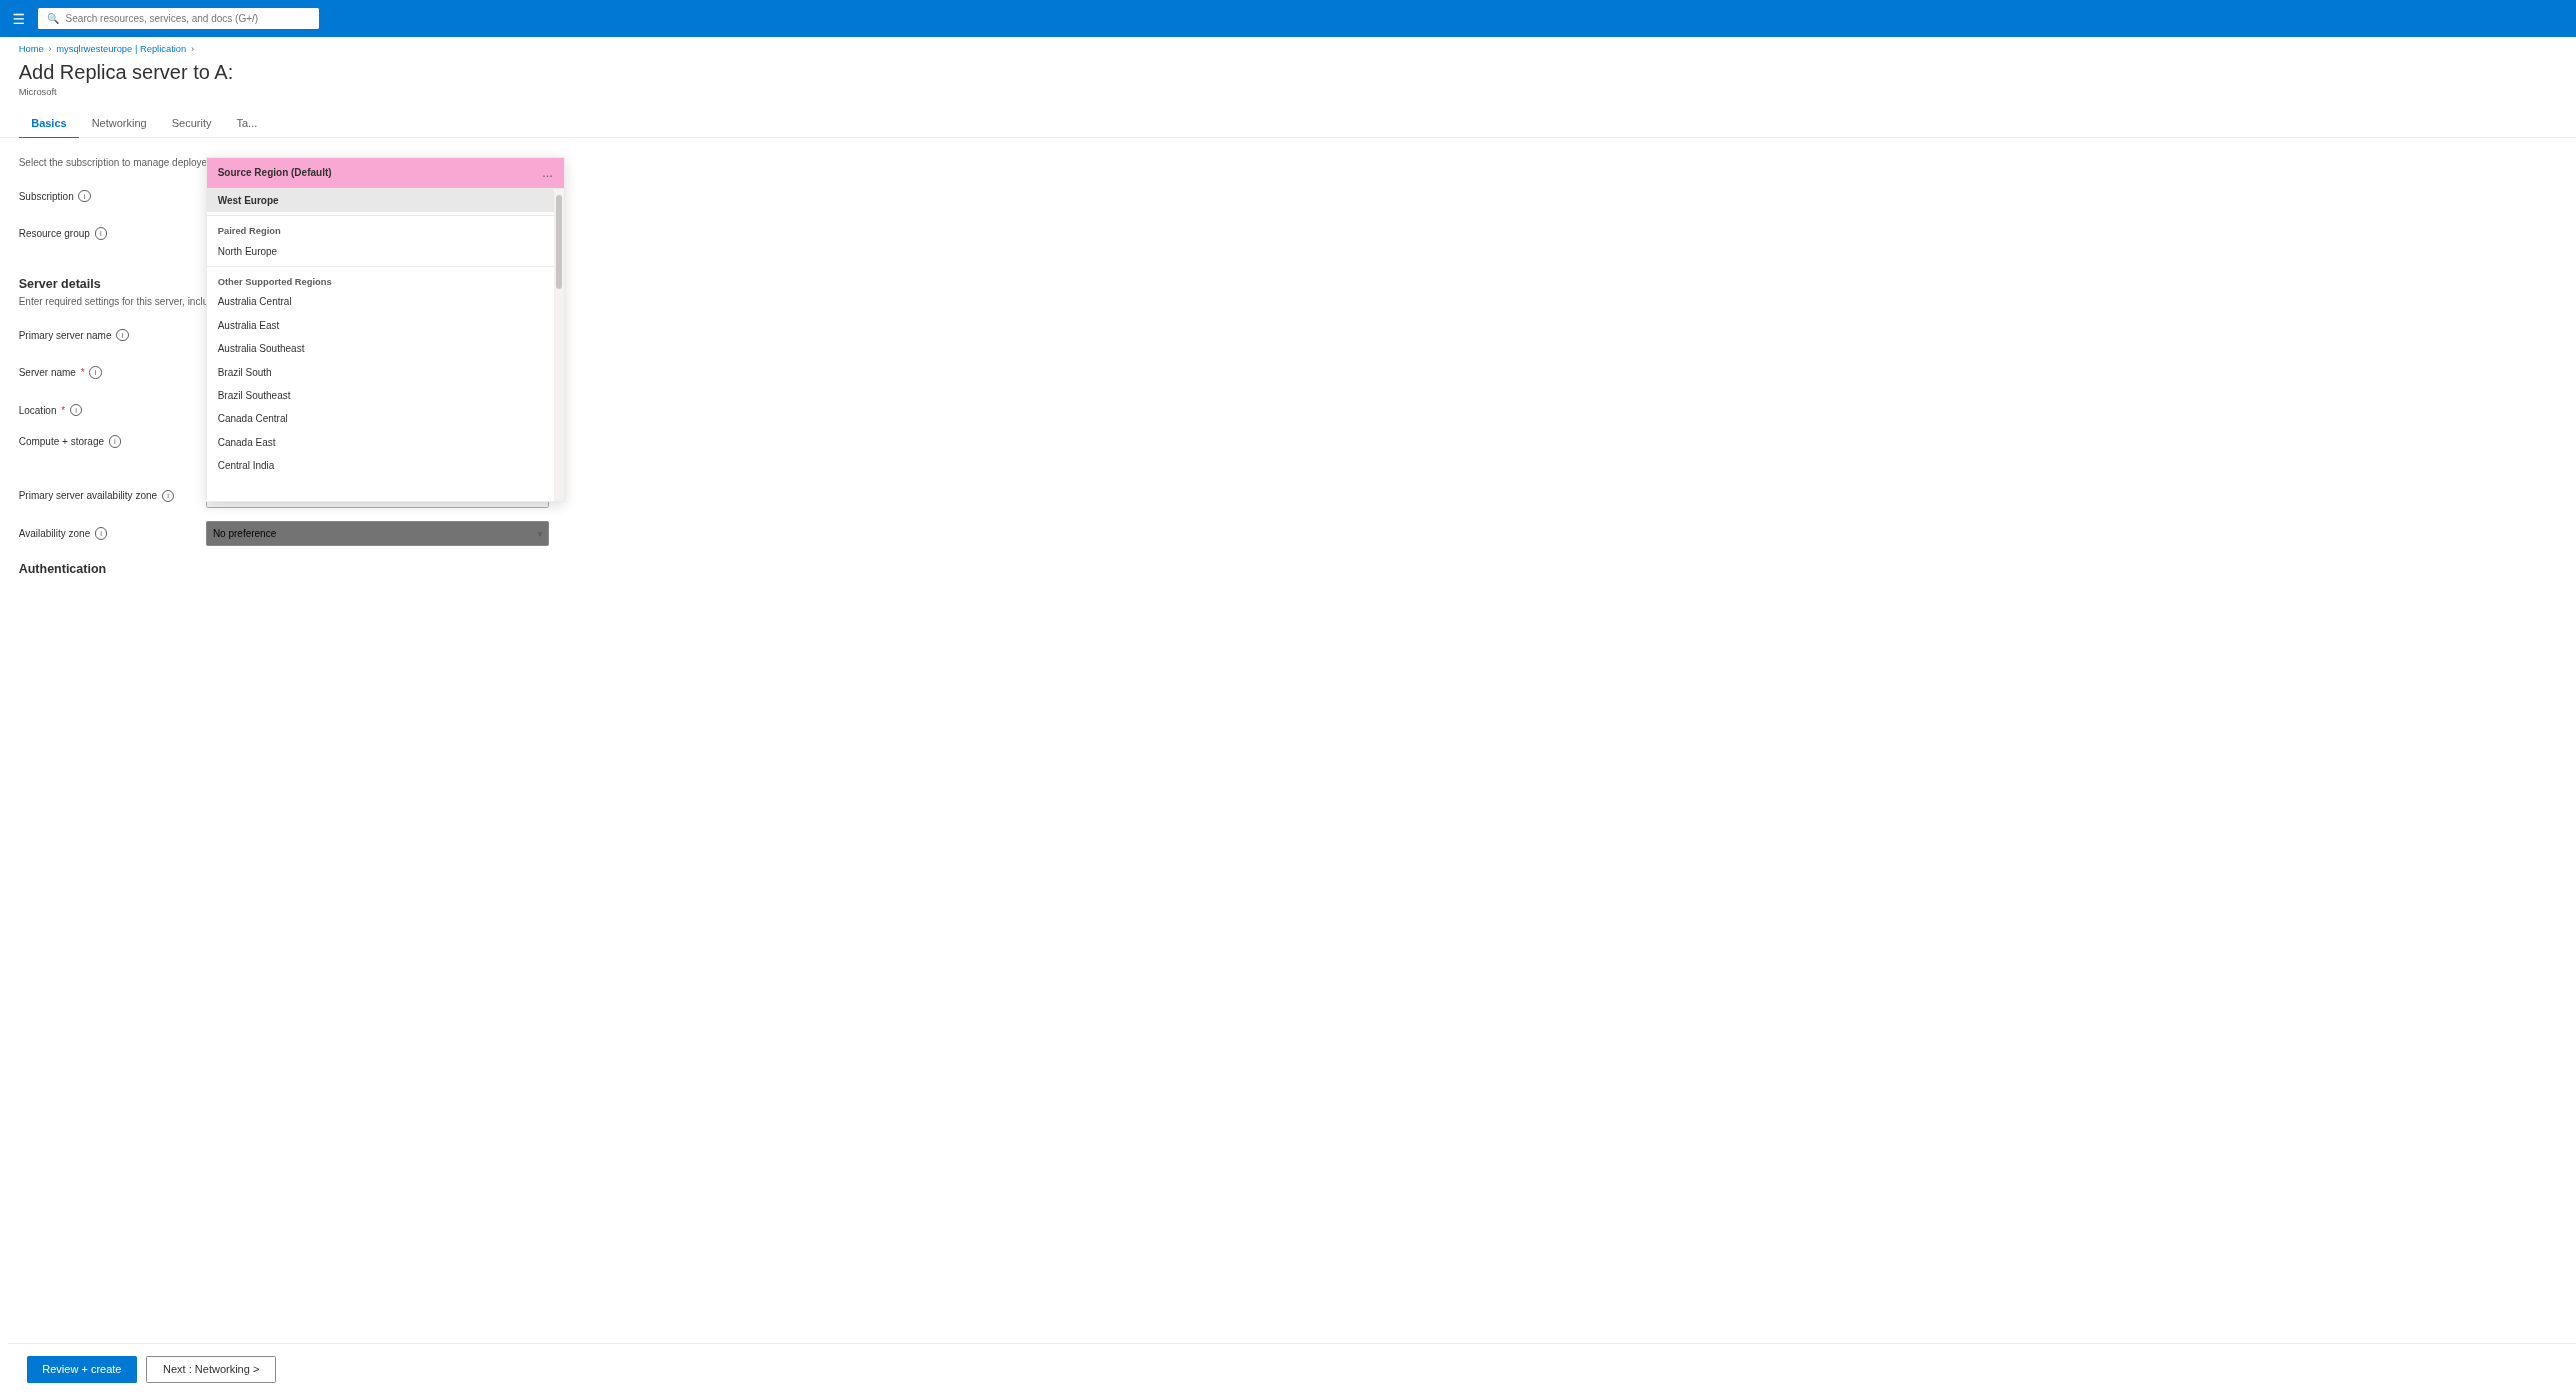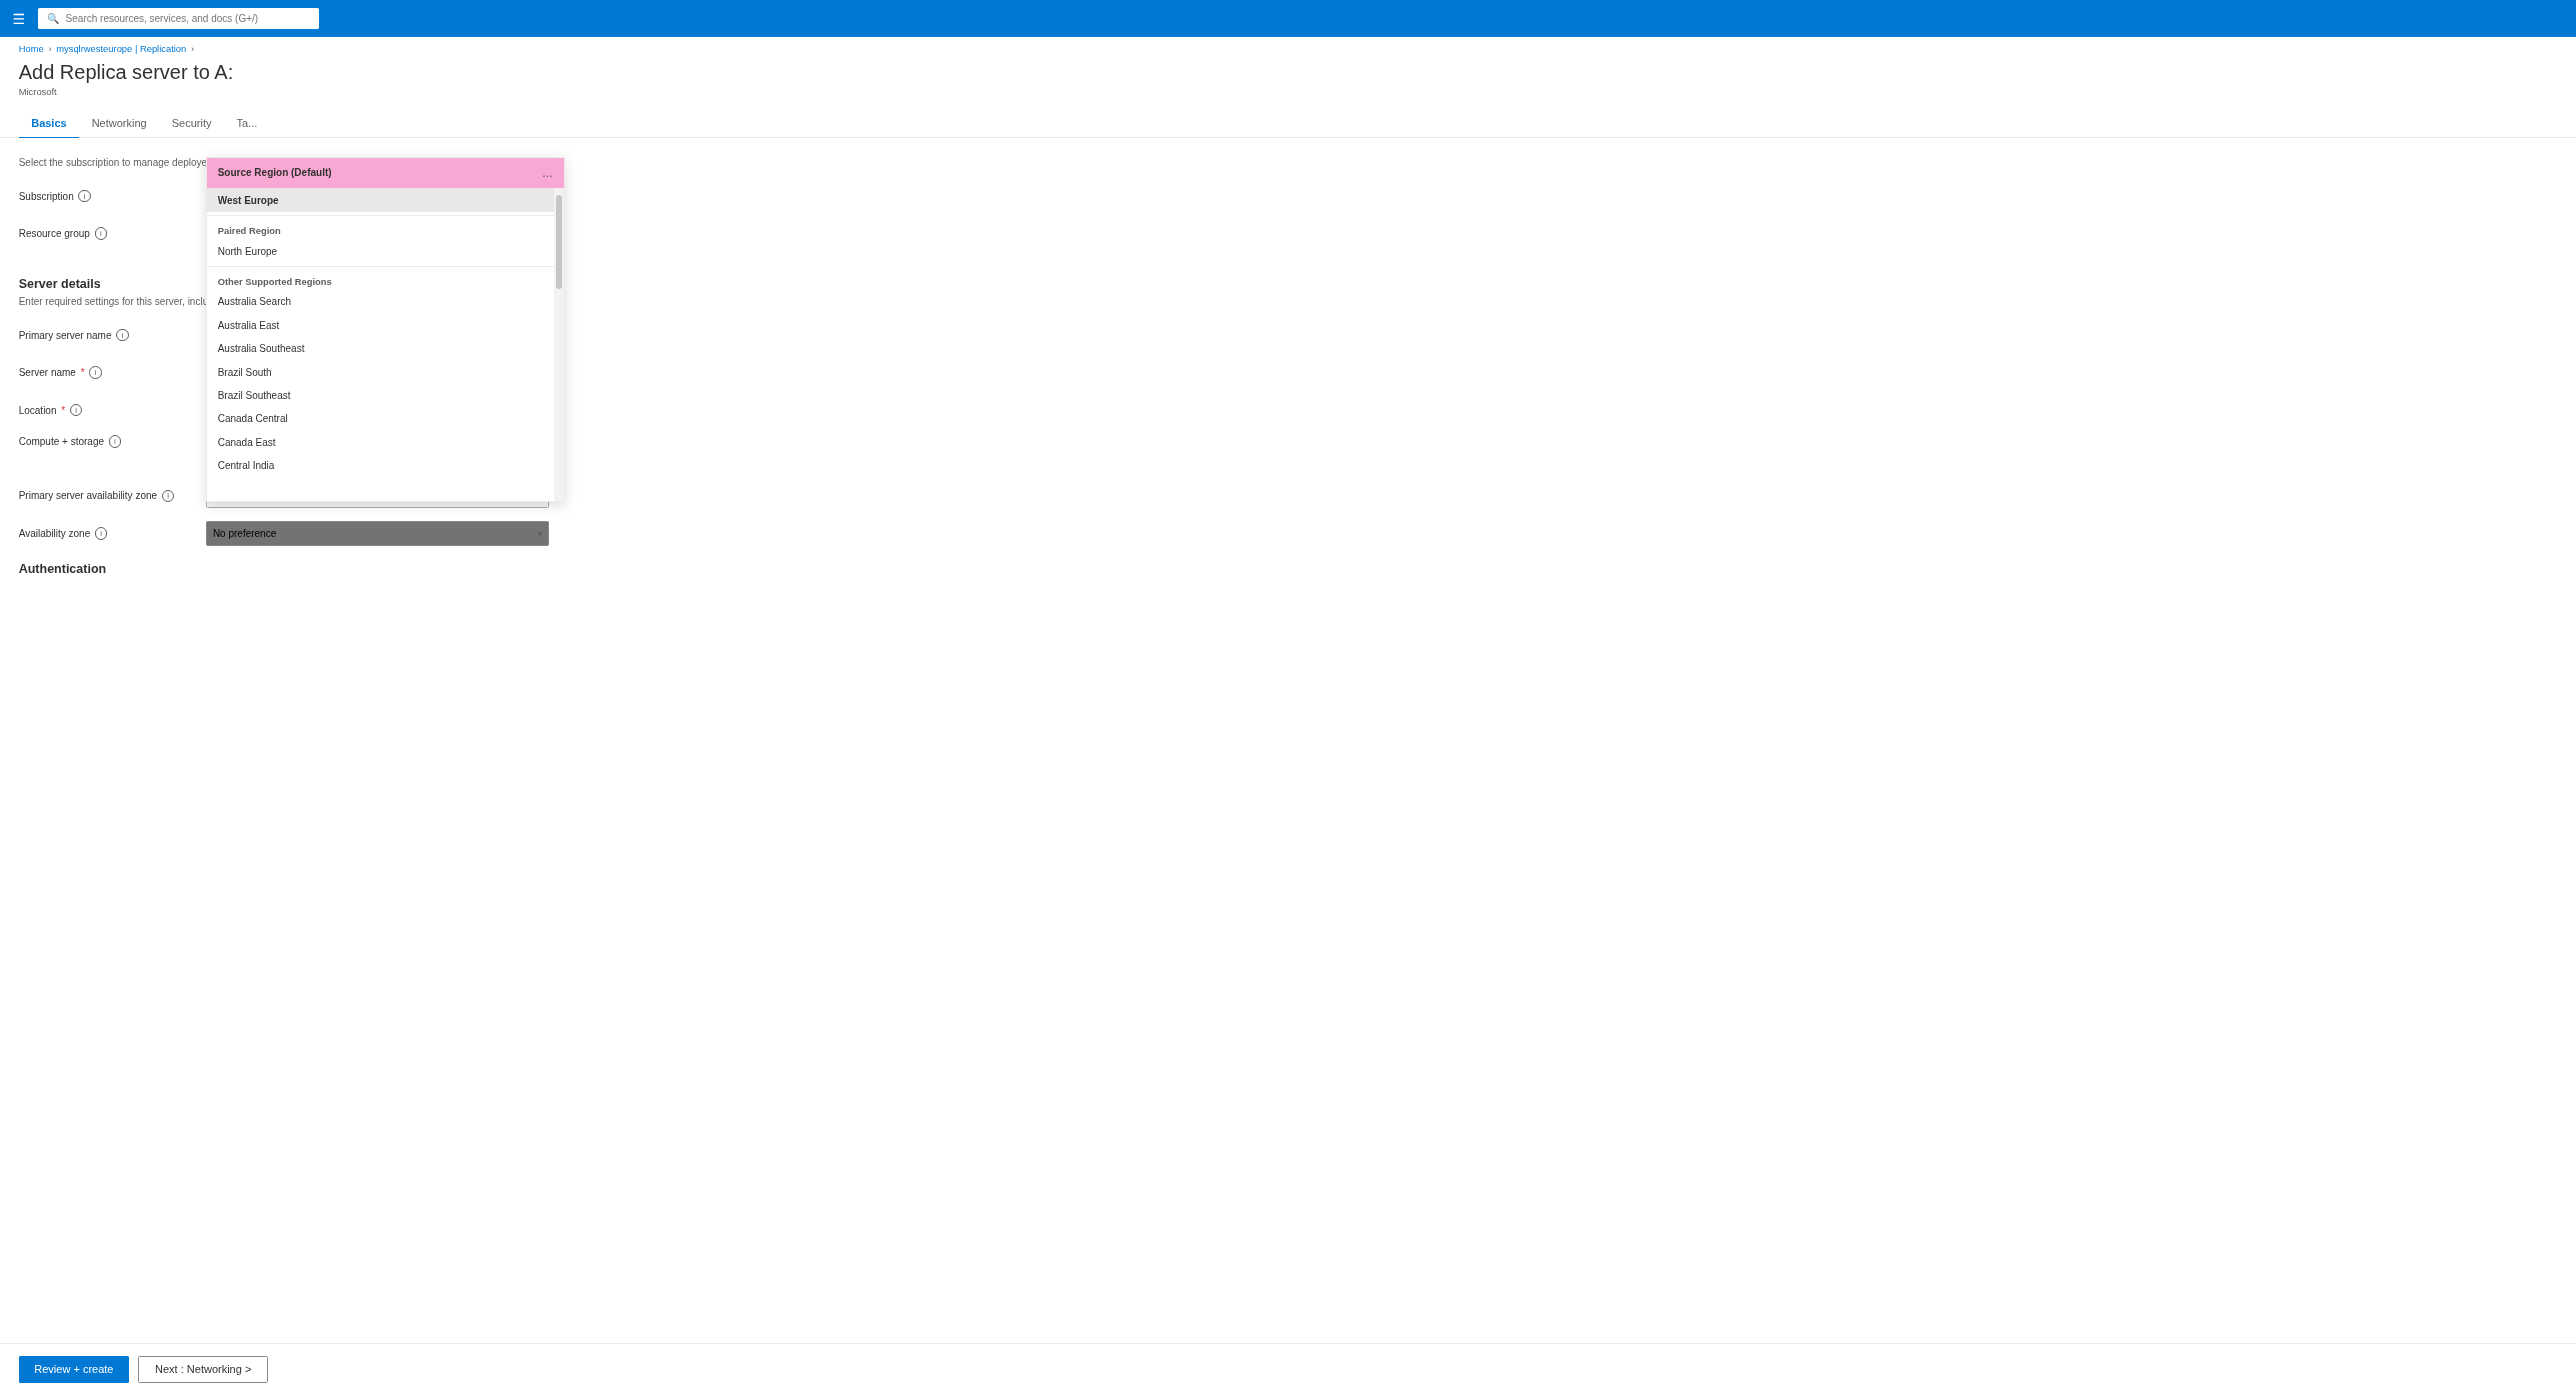--- a/index.html
+++ b/index.html
@@ -159,21 +159,21 @@
       background: #fff;
       max-width: 343px;
     }
     .compute-title { font-size: 10px; font-weight: 600; color: #323130; }
     .compute-desc { font-size: 9.4px; color: #605e5c; margin-top: 1.6px; }
 
     
     .footer {
       position: fixed;
       bottom: 0;
-      left: 0;
+      left: 8px;
       right: 0;
       background: #fff;
       border-top: 0.8px solid #edebe9;
       padding: 12.5px 18.7px;
       display: flex;
       gap: 9.4px;
     }
     .btn-primary {
       background: #0078d4;
       color: #fff;
@@ -413,21 +413,21 @@
         <div class="dropdown-list">
 
           <div class="dropdown-item selected">West Europe</div>
           <hr class="dropdown-divider">
 
           <div class="dropdown-group-label">Paired Region</div>
           <div class="dropdown-item">North Europe</div>
           <hr class="dropdown-divider">
 
           <div class="dropdown-group-label">Other Supported Regions</div>
-          <div class="dropdown-item">Australia Search</div>
+          <div class="dropdown-item">Australia Central</div>
           <div class="dropdown-item">Australia East</div>
           <div class="dropdown-item">Australia Southeast</div>
           <div class="dropdown-item">Brazil South</div>
           <div class="dropdown-item">Brazil Southeast</div>
           <div class="dropdown-item">Canada Central</div>
           <div class="dropdown-item">Canada East</div>
           <div class="dropdown-item">Central India</div>
         </div>
         <div class="dropdown-scrollbar">
           <div class="dropdown-scrollbar-thumb"></div>

